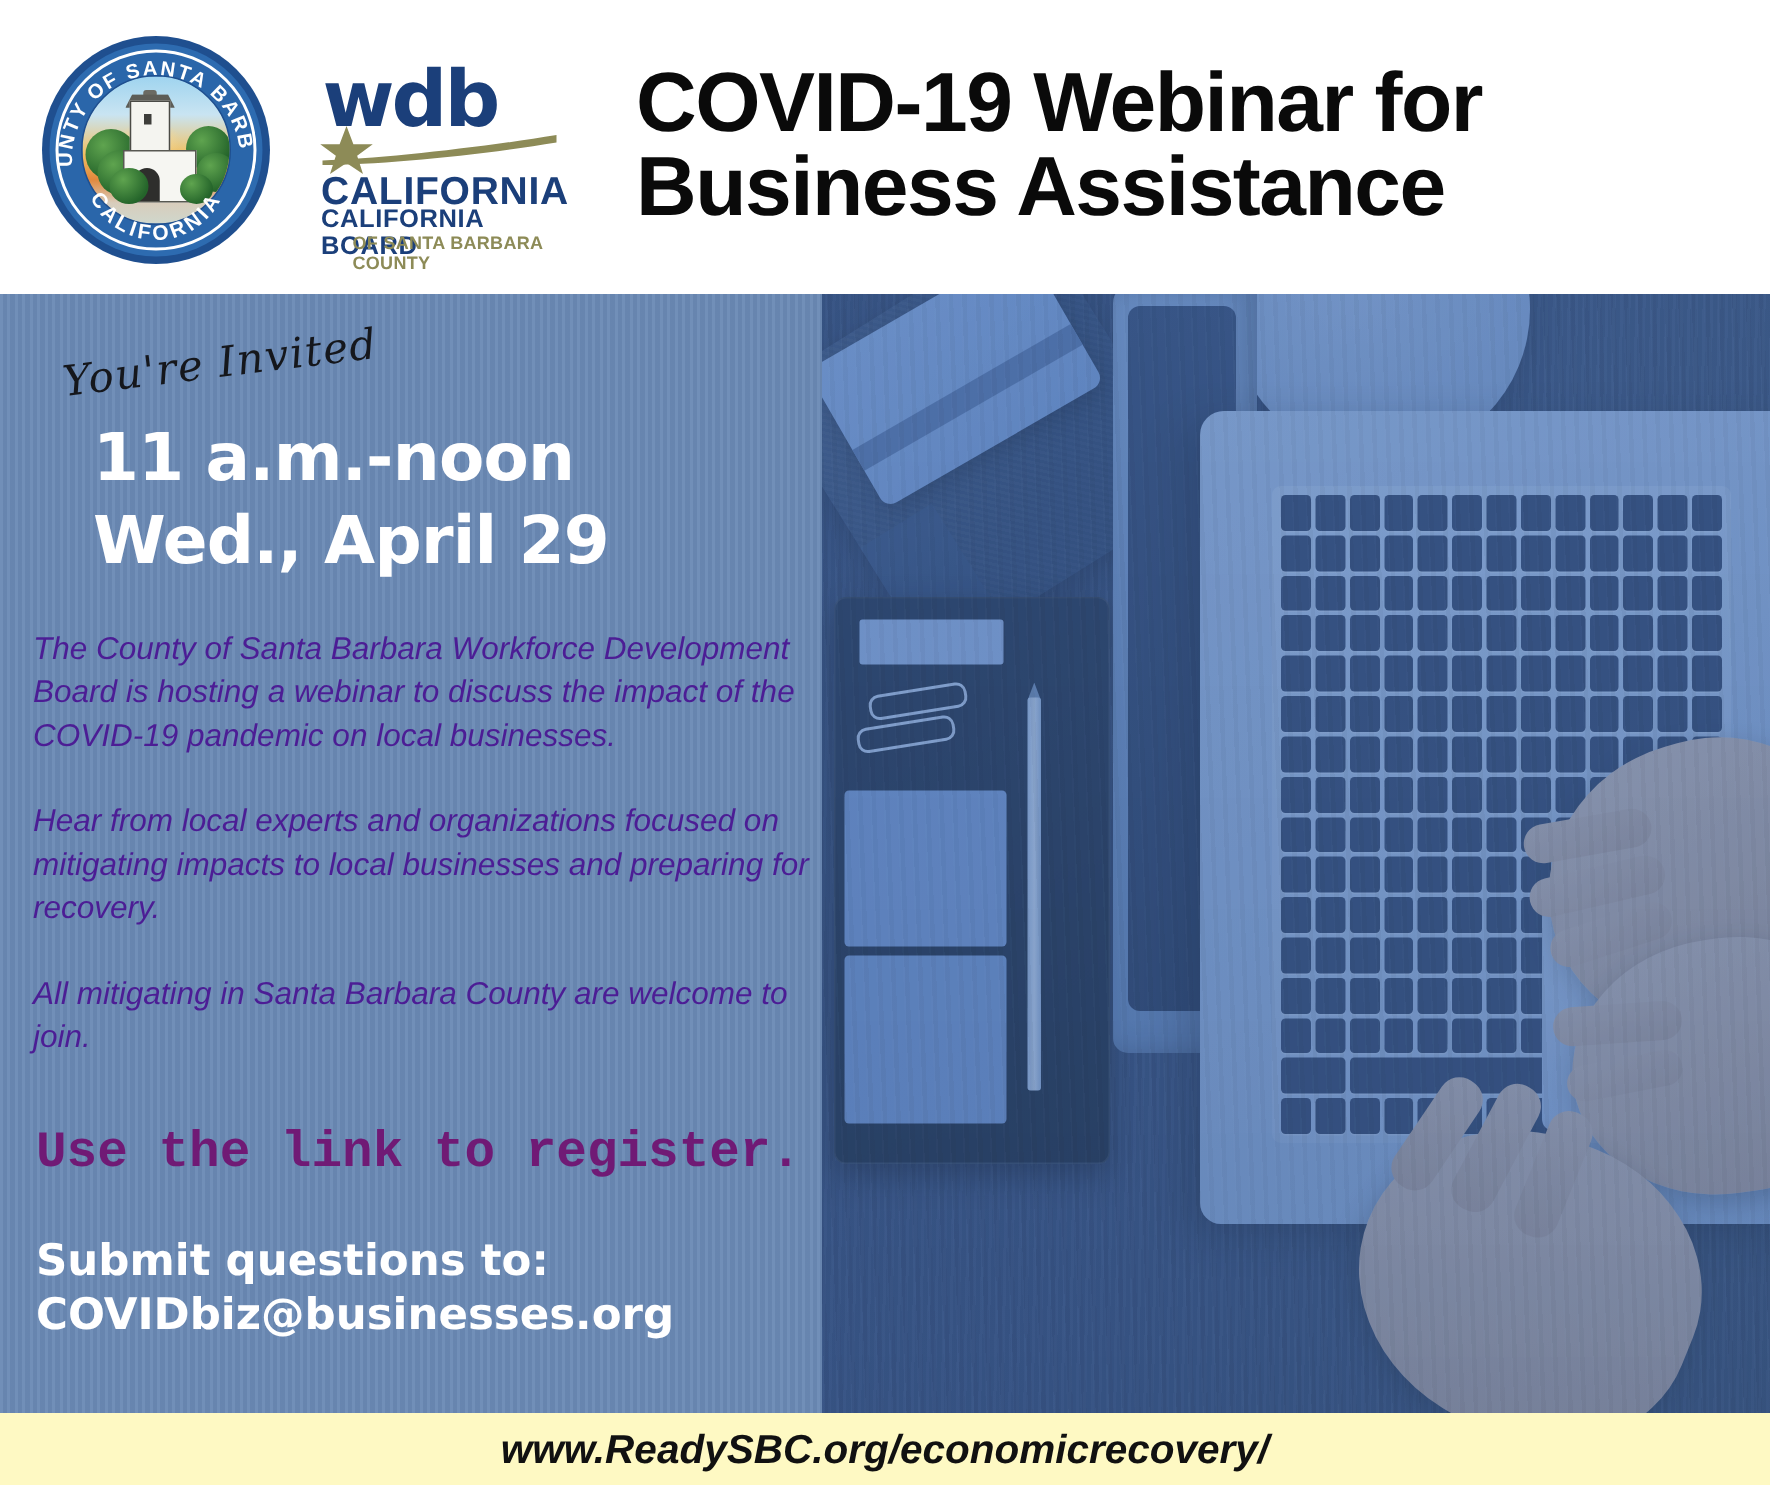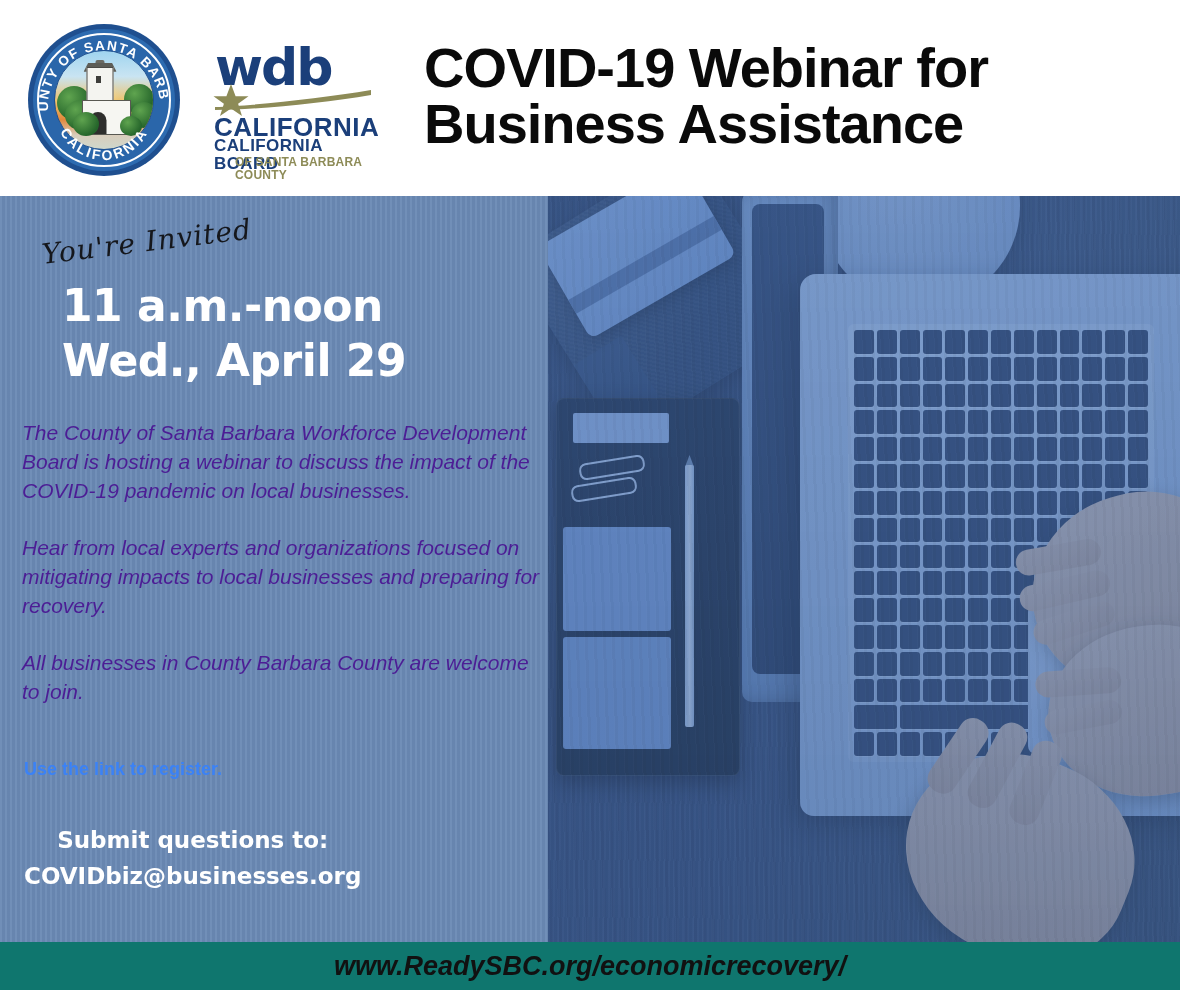--- a/index.html
+++ b/index.html
@@ -351,41 +351,40 @@
     position:absolute;left:22px;top:222px;width:522px;
     font-family:"Liberation Sans",sans-serif;
     font-style:italic;
     font-size:21px;
     line-height:29px;
     color:#4c1d95;
   }
   .body-copy p{margin:0 0 28px 0;}
   .cta{
     position:absolute;left:24px;top:556px;
-    font-family:Liberation Sans, sans-serif;
+    font-family:Liberation Mono, monospace;
     font-weight:bold;
-    font-size:18px;
-    color:#3b82f6;
+    font-size:34px;
+    color:#701a75;
     line-height:34px;
   }
   .submit{
     position:absolute;left:24px;top:626px;
     font-family:"DejaVu Sans",sans-serif;
     font-weight:bold;
-    font-size:23px;
+    font-size:29px;
     color:#ffffff;
     line-height:36px;
-    text-align:center;
   }
   .submit div{white-space:nowrap;}
 
   
   .footer{
     position:absolute;left:0;top:942px;width:1180px;height:48px;
-    background:#0f766e;
+    background:#fef9c3;
     display:flex;align-items:center;justify-content:center;
   }
   .footer-url{
     font-family:"Liberation Sans",sans-serif;
     font-style:italic;font-weight:bold;
     font-size:27px;
     color:#111111;
   }
 </style>
 </head>
@@ -712,21 +711,21 @@
 
   <div class="content">
     <div class="invited">You're Invited</div>
     <div class="when">
       <div>11 a.m.-noon</div>
       <div>Wed., April 29</div>
     </div>
     <div class="body-copy">
       <p>The County of Santa Barbara Workforce Development Board is hosting a webinar to discuss the impact of the COVID-19 pandemic on local businesses.</p>
       <p>Hear from local experts and organizations focused on mitigating impacts to local businesses and preparing for recovery.</p>
-      <p>All businesses in County Barbara County are welcome to join.</p>
+      <p>All mitigating in Santa Barbara County are welcome to join.</p>
     </div>
     <div class="cta">Use the link to register.</div>
     <div class="submit">
       <div>Submit questions to:</div>
       <div>COVIDbiz@businesses.org</div>
     </div>
   </div>
 
   <div class="footer">
     <span class="footer-url">www.ReadySBC.org/economicrecovery/</span>

